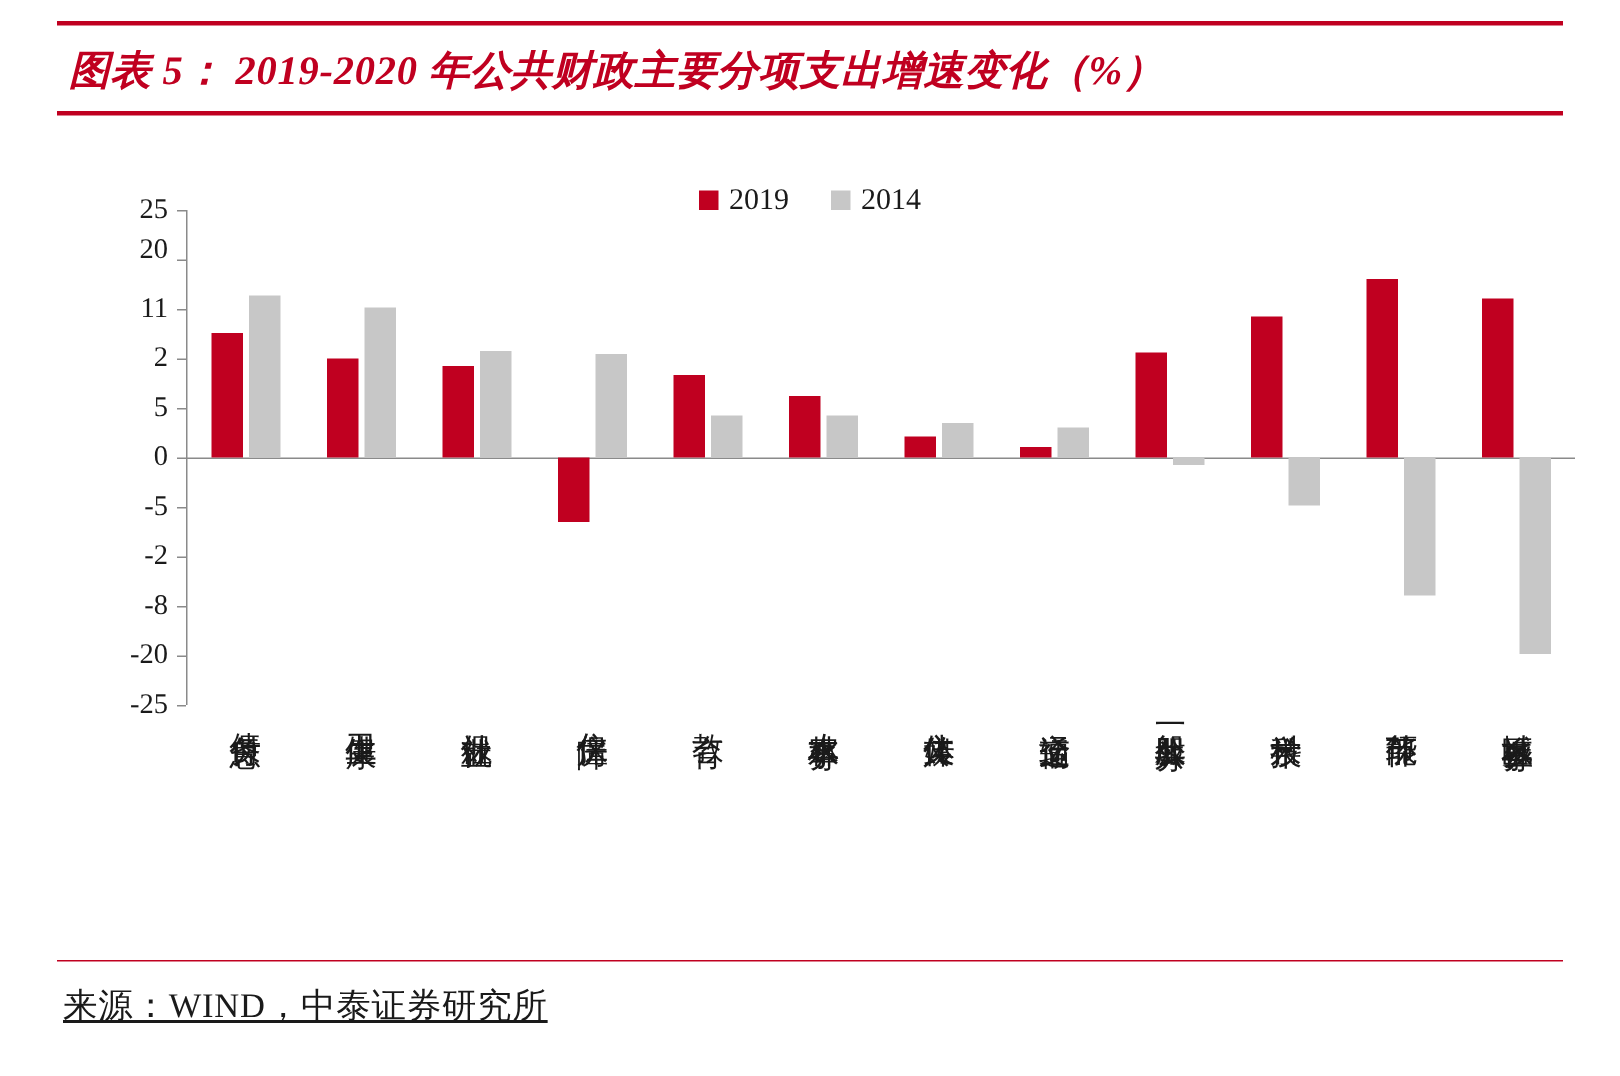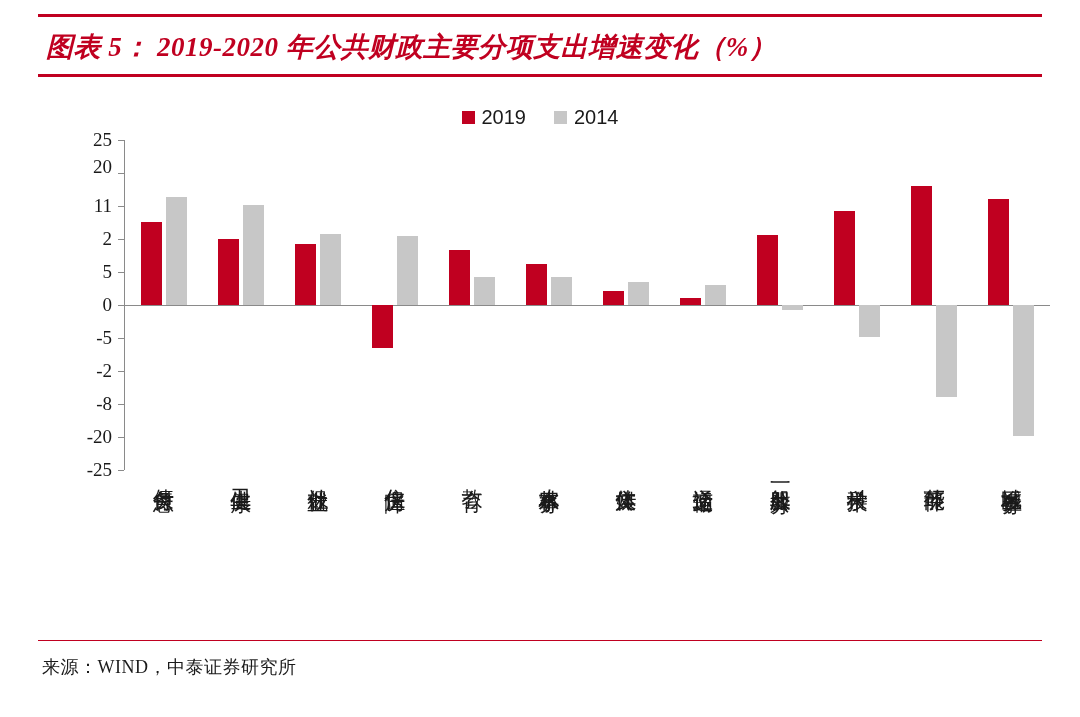--- a/index.html
+++ b/index.html
@@ -62,22 +62,23 @@
     display: flex;
     justify-content: center;
     align-items: center;
     gap: 28px;
   }
   .legend-item {
     display: flex;
     align-items: center;
     gap: 7px;
     font-size: 20px;
-    font-family: Liberation Sans, sans-serif;
+    font-family: Liberation Serif, serif;
     color: #1a1a1a;
+    margin-top: 16px;
   }
   .legend-swatch {
     width: 13px;
     height: 13px;
     display: inline-block;
   }
   
   .plot-wrap {
     position: absolute;
     left: 40px;
@@ -179,24 +180,25 @@
     left: 38px;
     top: 640px;
     width: 1004px;
     height: 1px;
     background: #c00020;
   }
   .source {
     position: absolute;
     left: 42px;
     top: 655px;
-    font-size: 18px;
+    font-size: 23px;
     font-family: "Liberation Serif", serif;
     color: #1a1a1a;
     letter-spacing: 0.5px;
+    text-decoration: underline;
   }
 </style>
 </head>
 <body>
 
 <div class="page">
 
   <div class="title-rule-top"></div>
   <div class="chart-title">图表 5： 2019-2020 年公共财政主要分项支出增速变化（%）</div>
   <div class="title-rule-bottom"></div>

